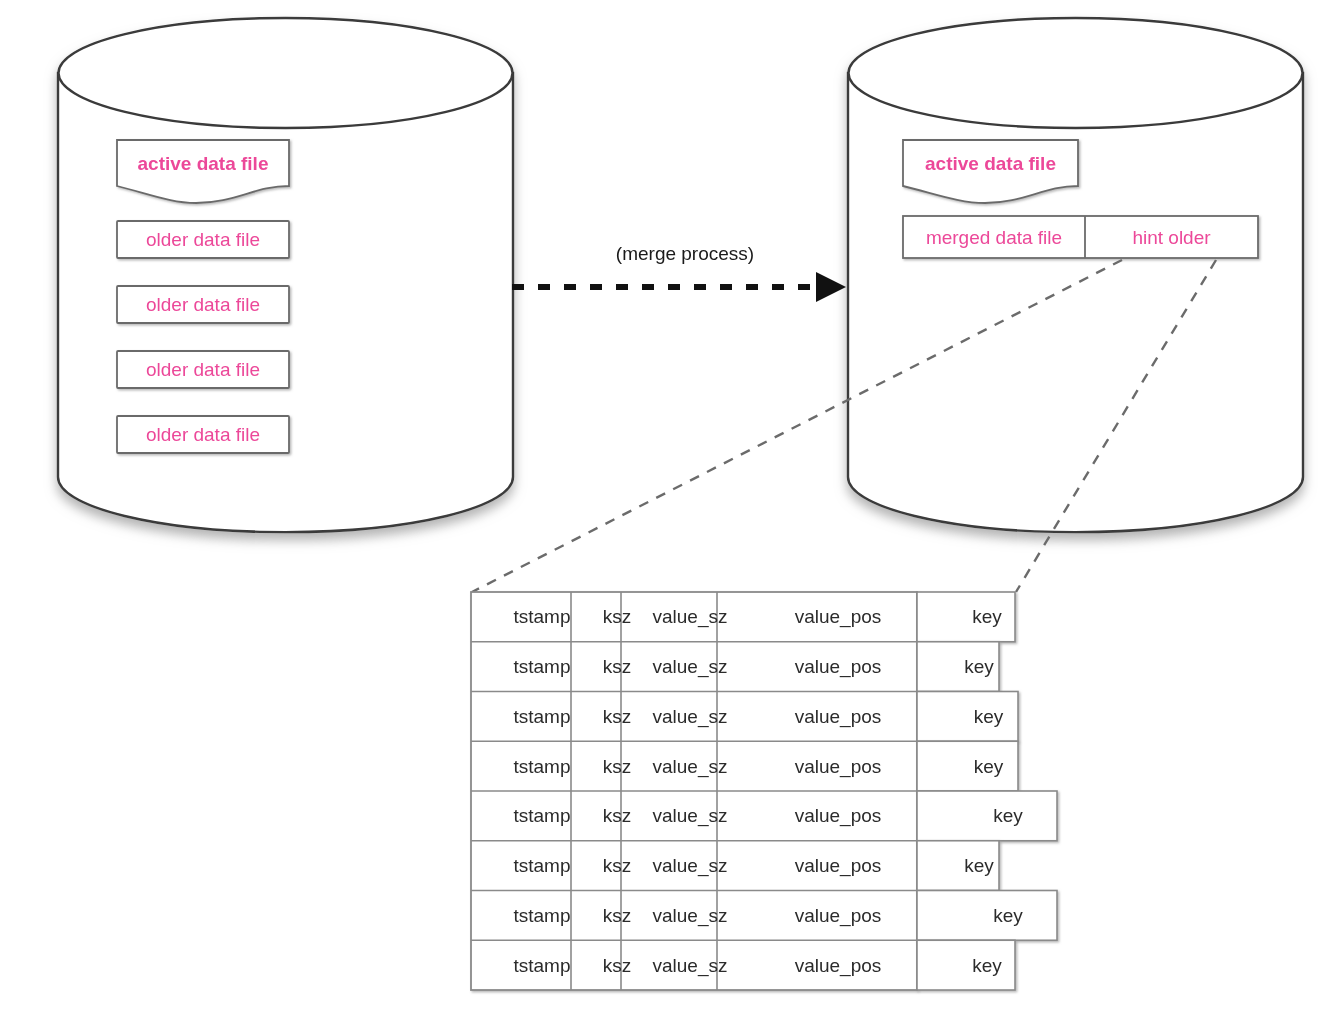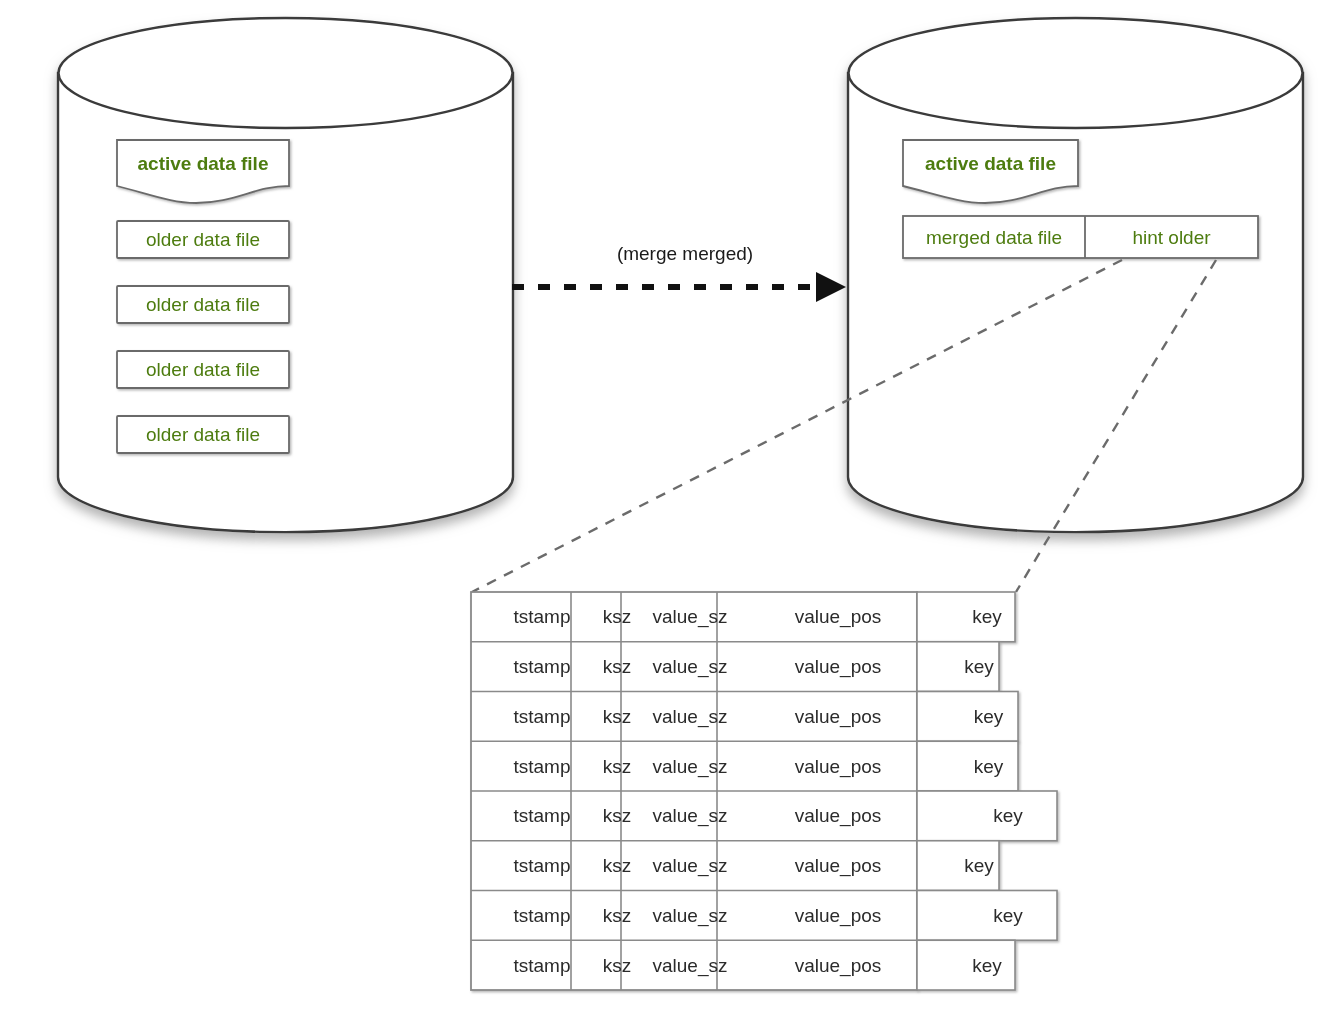--- a/index.html
+++ b/index.html
@@ -23,21 +23,21 @@
     left: 0;
     top: 0;
     width: 1336px;
     height: 1012px;
   }
   .lbl {
     position: absolute;
     display: flex;
     align-items: center;
     justify-content: center;
-    color: #4d7c0f;
+    color: #ec4899;
     white-space: nowrap;
     text-align: center;
     line-height: 1;
     pointer-events: auto;
   }
   .filebox-label {
     font-size: 19px;
   }
   .filebox-label.bold {
     font-weight: bold;
@@ -153,21 +153,21 @@
   <div class="lbl filebox-label" style="left:117px; top:351px; width:172px; height:37px;">older data file</div>
 
   <div class="lbl filebox-label" style="left:117px; top:416px; width:172px; height:37px;">older data file</div>
 
   <div class="lbl filebox-label bold" style="left:903px; top:140px; width:175px; height:46px;">active data file</div>
 
   <div class="lbl filebox-label" style="left:903px; top:216px; width:182px; height:42px;">merged data file</div>
 
   <div class="lbl filebox-label" style="left:1085px; top:216px; width:173px; height:42px;">hint older</div>
 
-  <div class="lbl merge-label" style="left:520px; top:240px; width:330px; height:26px;">(merge merged)</div>
+  <div class="lbl merge-label" style="left:520px; top:240px; width:330px; height:26px;">(merge process)</div>
 
   <div id="table-text-layer">
       <div class="lbl cell-label" style="left: 471px; top: 592px; width: 100px; height: 49.75px;">tstamp</div>
       <div class="lbl cell-label" style="left: 571px; top: 592px; width: 50px; height: 49.75px;">ksz</div>
       <div class="lbl cell-label" style="left: 621px; top: 592px; width: 96px; height: 49.75px;">value_sz</div>
       <div class="lbl cell-label" style="left: 717px; top: 592px; width: 200px; height: 49.75px;">value_pos</div>
       <div class="lbl cell-label" style="left: 917px; top: 592px; width: 98px; height: 49.75px;">key</div>
       <div class="lbl cell-label" style="left: 471px; top: 641.75px; width: 100px; height: 49.75px;">tstamp</div>
       <div class="lbl cell-label" style="left: 571px; top: 641.75px; width: 50px; height: 49.75px;">ksz</div>
       <div class="lbl cell-label" style="left: 621px; top: 641.75px; width: 96px; height: 49.75px;">value_sz</div>

